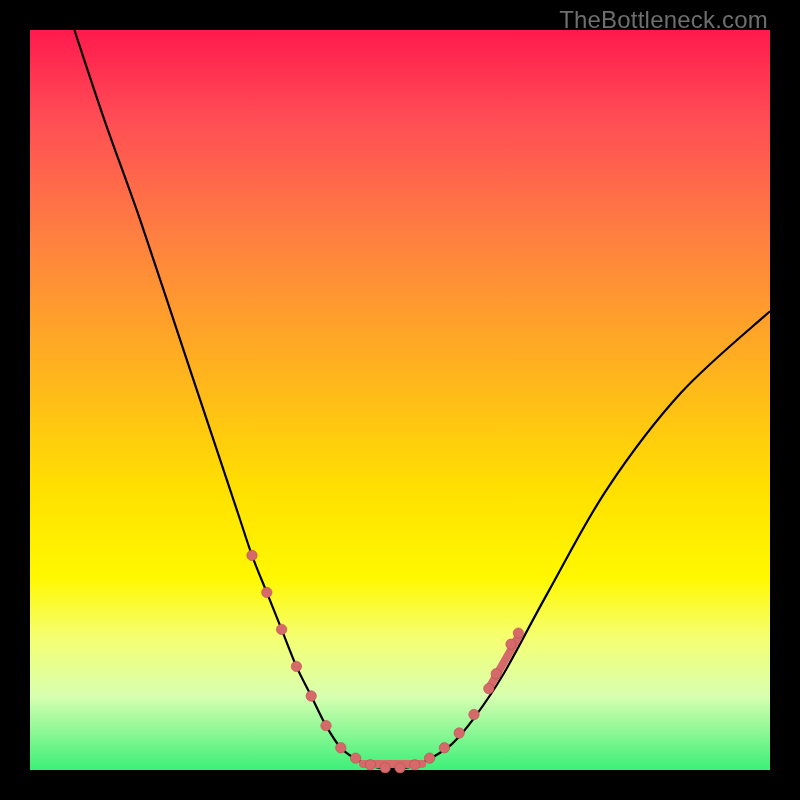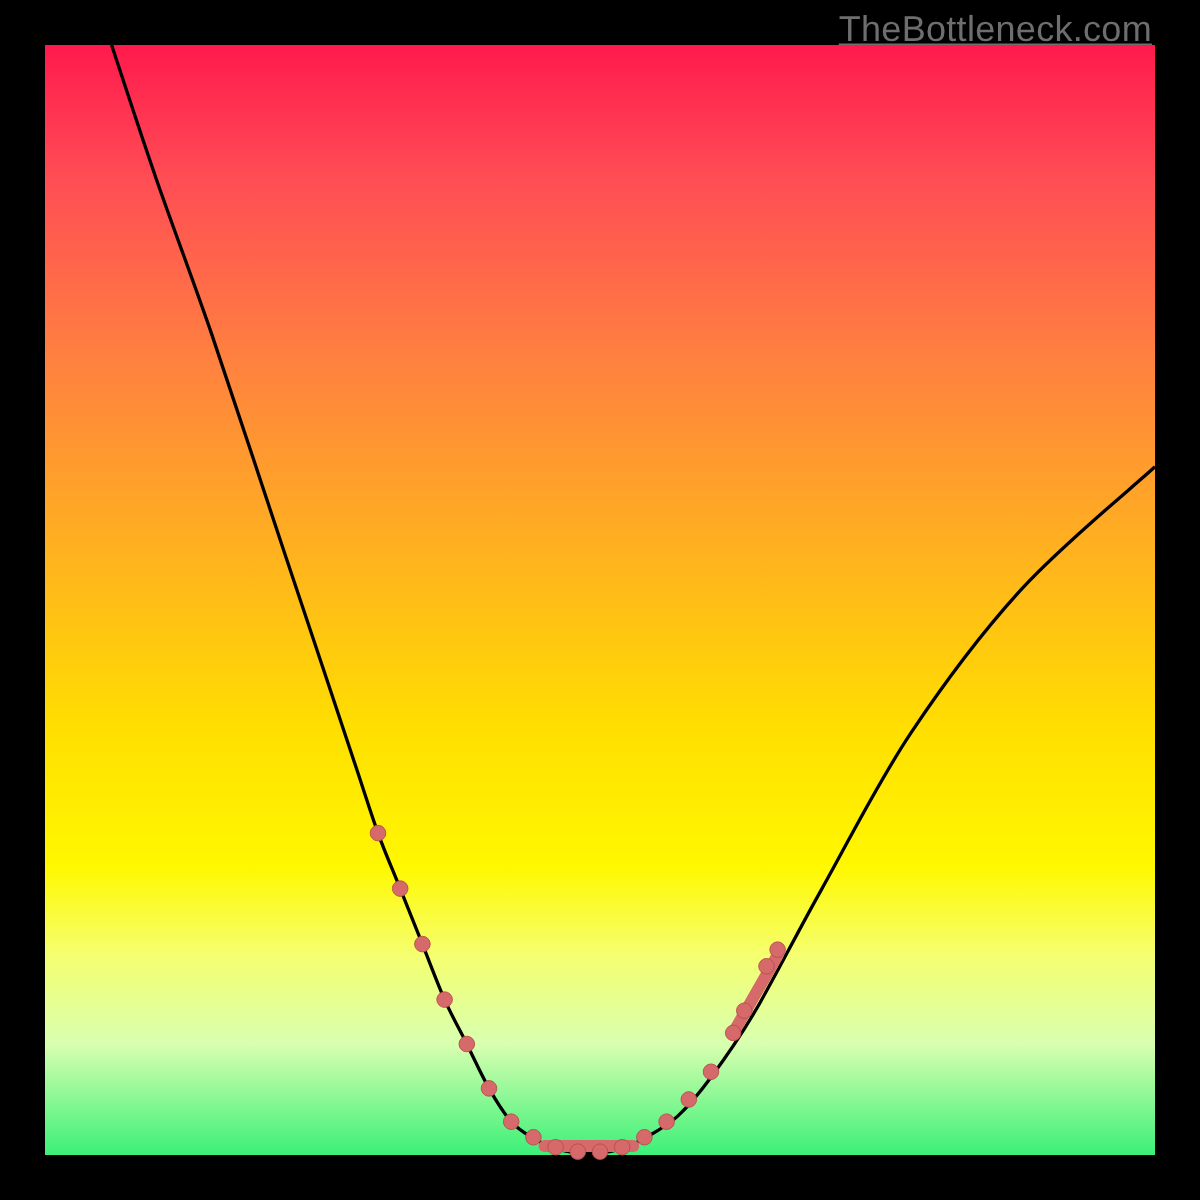--- a/index.html
+++ b/index.html
@@ -37,21 +37,20 @@
   }
   .watermark {
     position: absolute;
     top: 6px;
     right: 32px;
     color: #6e6e6e;
     font-size: 24px;
     font-weight: 400;
     letter-spacing: 0.2px;
     user-select: none;
-    text-decoration: underline;
   }
   svg.curve-layer {
     position: absolute;
     left: 0;
     top: 0;
     width: 740px;
     height: 740px;
     overflow: visible;
   }
   .curve {

